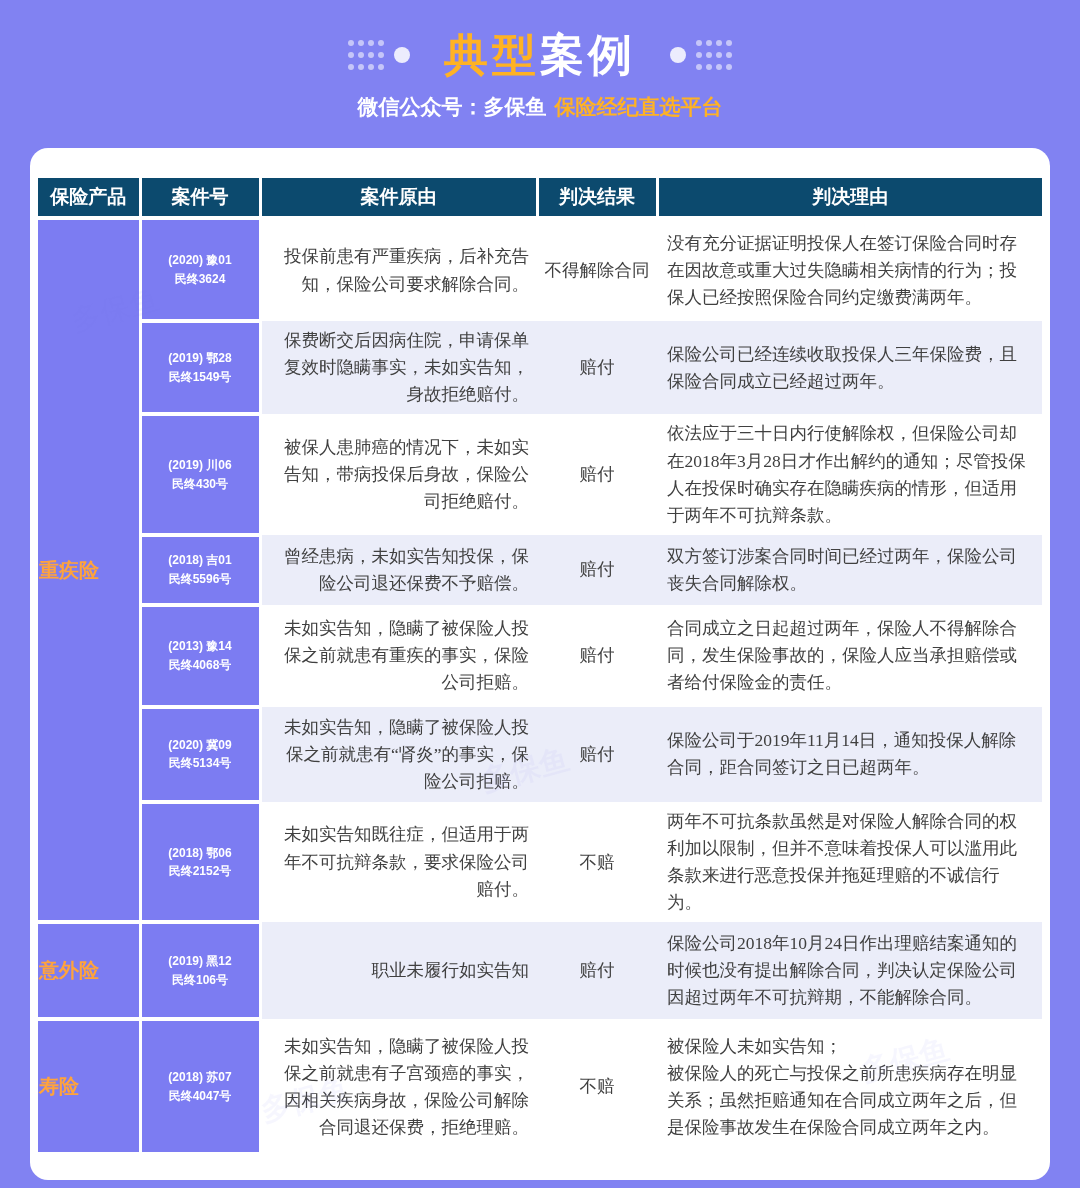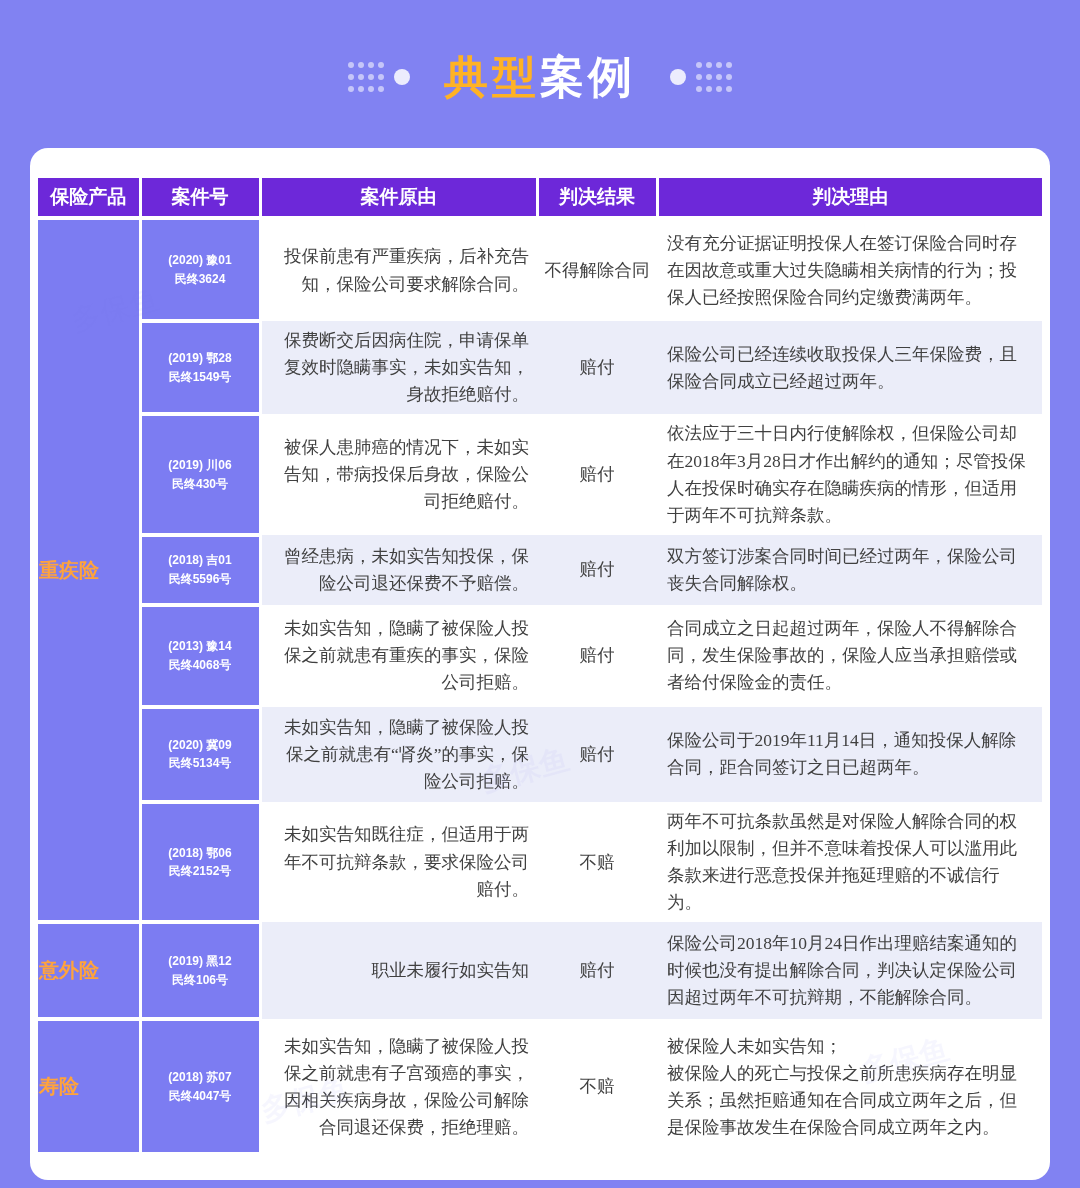--- a/index.html
+++ b/index.html
@@ -27,21 +27,21 @@
   .card{
     position:absolute;left:30px;right:30px;top:148px;bottom:8px;
     background:#ffffff;border-radius:18px;
     padding:30px 8px 0 8px;box-sizing:border-box;
   }
   
   table{border-collapse:collapse;table-layout:fixed;width:1004px;}
   col.c-prod{width:102px;} col.c-case{width:120px;} col.c-reason{width:277px;}
   col.c-result{width:120px;} col.c-rationale{width:385px;}
   th{
-    background:#6d28d9;color:#fff;font-size:19px;font-weight:bold;
+    background:#0c4a6e;color:#fff;font-size:19px;font-weight:bold;
     height:34px;padding:2px;border-right:3px solid #fff;border-bottom:4px solid #fff;
   }
   th:last-child{border-right:none;}
   td{vertical-align:middle;}
   td.prod{
     background:#7c7cf2;color:#ffa33c;font-size:20px;font-weight:bold;
     text-align:left;border-right:3px solid #fff;border-bottom:4px solid #fff;
   }
   td.caseno{
     background:#7c7cf2;color:#ffffff;font-size:12px;font-weight:bold;
@@ -107,20 +107,23 @@
           <i></i>
           <i></i>
           <i></i>
           <i></i>
           <i></i>
           <i></i>
           <i></i>
           <i></i>
         </span>
     </span>
+  </div>
+  <div class="subtitle">
+    <span class="lab">微信公众号：多保鱼</span><span class="acc">保险经纪直选平台</span>
   </div>
 </div>
 
 <div class="card">
   <table>
     <colgroup>
       <col class="c-prod">
         <col class="c-case">
         <col class="c-reason">
         <col class="c-result">

